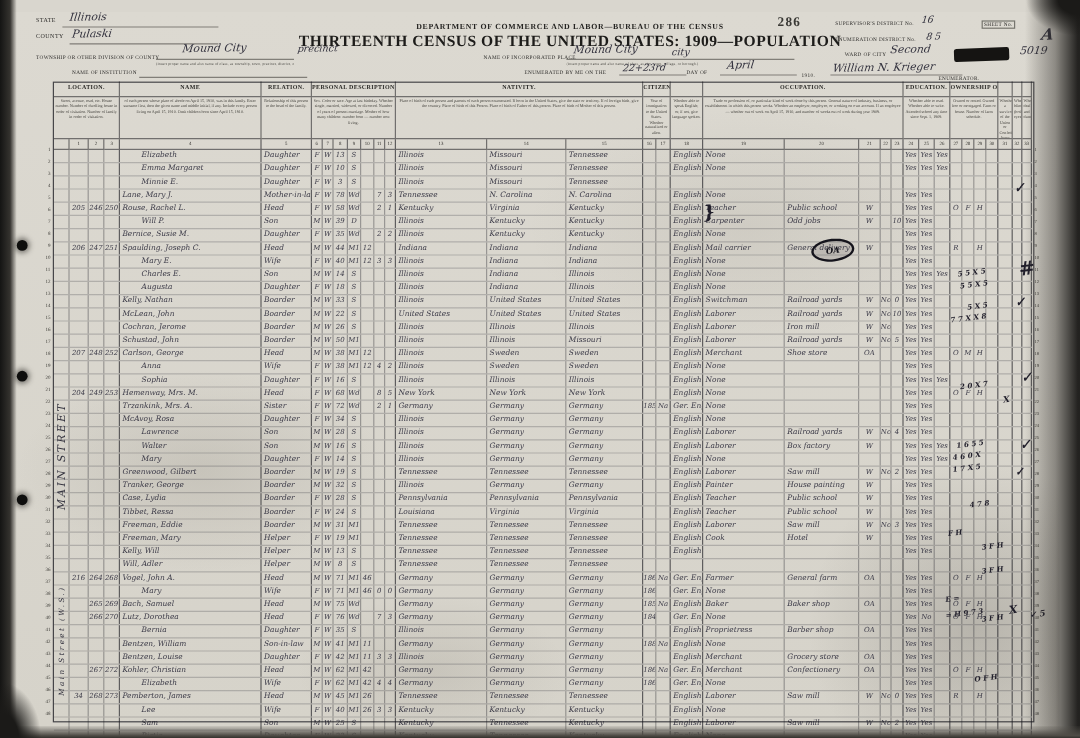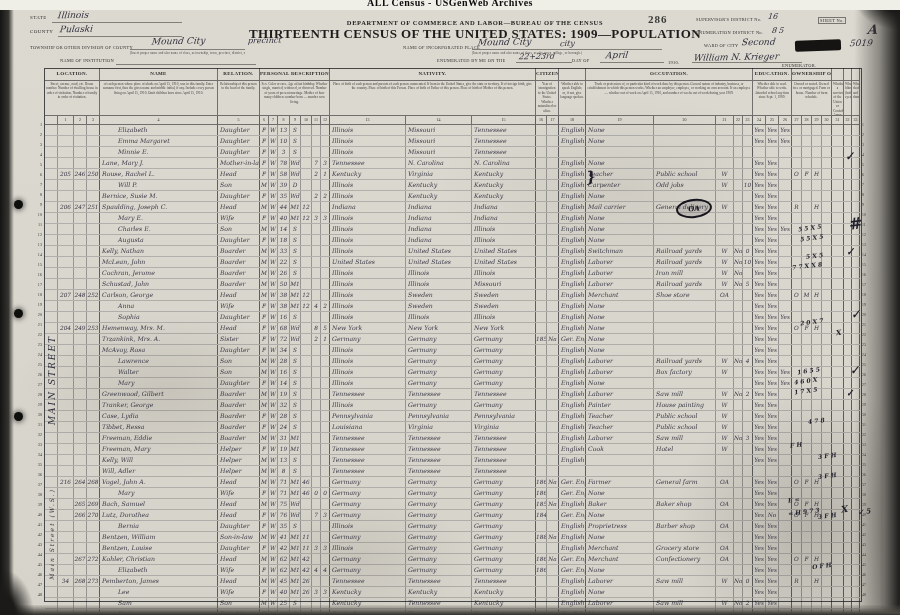--- a/index.html
+++ b/index.html
@@ -65,23 +65,20 @@
         transform:rotate(-6deg);display:flex;align-items:center;justify-content:center;
         background:rgba(30,28,40,.12);}
   .blob span{font:bold italic 7px "DejaVu Serif",serif;color:#15141c;}
   .redact{position:absolute;background:#151412;transform:rotate(-2deg);z-index:32;border-radius:2px;}
 </style>
 </head>
 <body>
 
 <div class="scan">
 
-  <div class="banner">
-    <span>ALL Census - USGenWeb Archives</span>
-  </div>
 
   <div class="paper"></div>
 
   <div class="abs pr deptline">DEPARTMENT OF COMMERCE AND LABOR—BUREAU OF THE CENSUS</div>
   <div class="abs pr title">THIRTEENTH CENSUS OF THE UNITED STATES: 1909—POPULATION</div>
   <div class="abs stamp">286</div>
 
   <div class="abs pr lab" style="left:30px;top:15px;">STATE</div>
   <div class="abs hand" style="left:58px;top:10px;font-size:9px;"><span class="hand-skew">Illinois</span></div>
   <div class="abs ul" style="left:52px;top:22px;width:130px;"></div>

